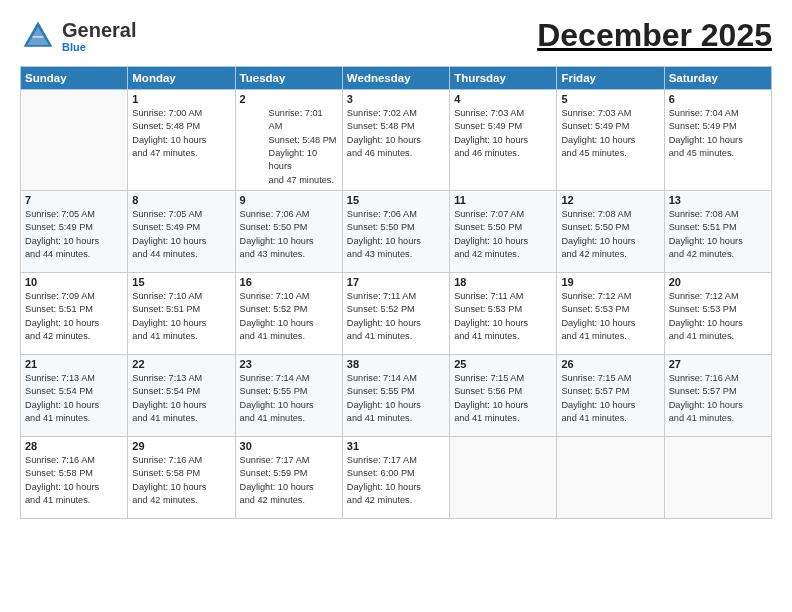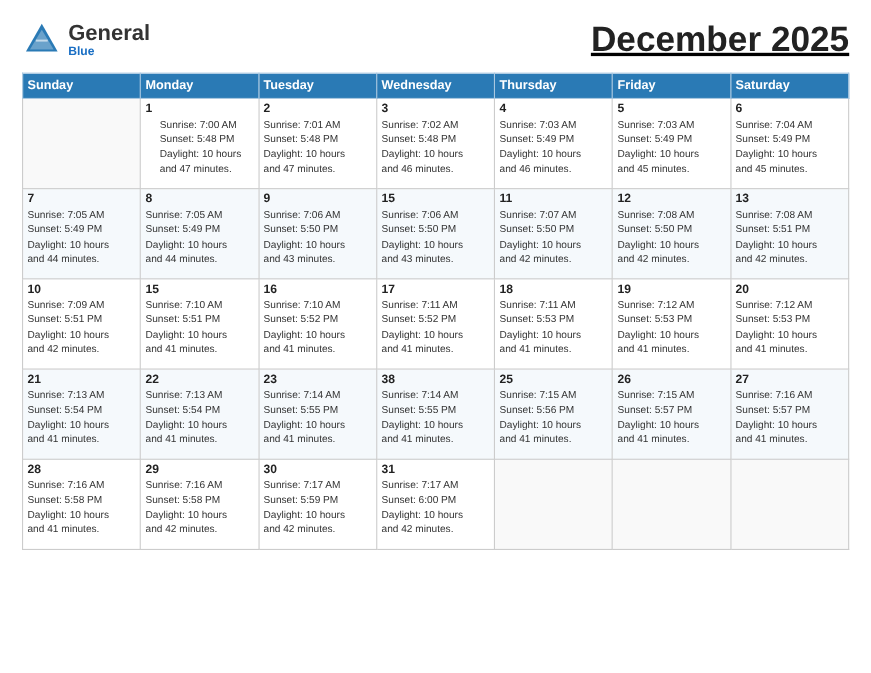--- a/index.html
+++ b/index.html
@@ -130,28 +130,28 @@
         <th>Thursday</th>
         <th>Friday</th>
         <th>Saturday</th>
       </tr>
     </thead>
     <tbody id="calendar-body">
     <tr>
           <td class="empty-cell"></td>
           <td>
             <span class="day-num">1</span>
-            <div class="day-info" style="white-space: pre-line; margin-left: 13px;">Sunrise: 7:00 AM
+            <div class="day-info" style="white-space: pre-line;">Sunrise: 7:00 AM
 Sunset: 5:48 PM
 Daylight: 10 hours
 and 47 minutes.</div>
           </td>
           <td>
             <span class="day-num">2</span>
-            <div class="day-info" style="white-space: pre-line;">Sunrise: 7:01 AM
+            <div class="day-info" style="white-space: pre-line; margin-left: 29px;">Sunrise: 7:01 AM
 Sunset: 5:48 PM
 Daylight: 10 hours
 and 47 minutes.</div>
           </td>
           <td>
             <span class="day-num">3</span>
             <div class="day-info" style="white-space: pre-line;">Sunrise: 7:02 AM
 Sunset: 5:48 PM
 Daylight: 10 hours
 and 46 minutes.</div>

